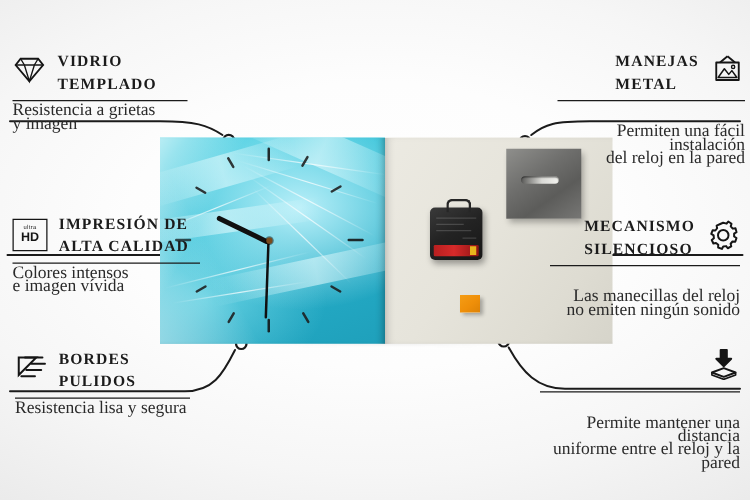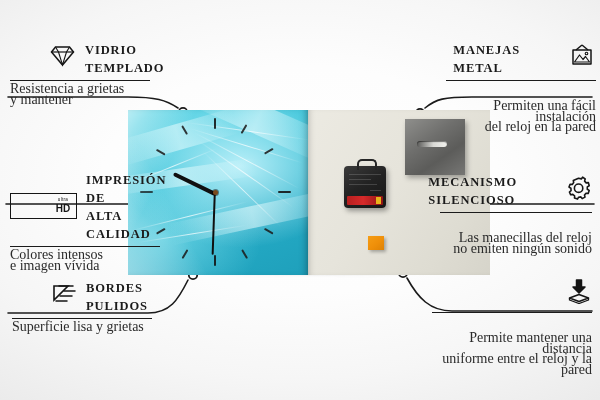--- a/index.html
+++ b/index.html
@@ -92,21 +92,21 @@
     font-size:12.5px;line-height:13.5px;font-weight:700;
     letter-spacing:.9px;color:#1b1b1b;text-transform:uppercase;
   }
   .callout.right .title{text-align:right;}
   .rule{height:1.4px;background:#1b1b1b;margin-top:4px;}
   .desc{
     font-family:"Liberation Serif",serif;
     font-size:14px;line-height:10.4px;color:#2a2a2a;margin-top:3px;
   }
   .callout.right .desc{text-align:right;margin-top:20px;}
-  .icon{flex:0 0 auto;display:block;padding-left:39px;}
+  .icon{flex:0 0 auto;display:block;}
 
   
   .hdbox{
     width:26px;height:24px;border:1.6px solid #151515;
     display:flex;flex-direction:column;align-items:center;justify-content:center;
     line-height:1;
   }
   .hdbox .ultra{font-family:"Liberation Sans",sans-serif;font-size:4.6px;letter-spacing:.3px;color:#151515;}
   .hdbox .hd{font-family:"Liberation Sans",sans-serif;font-size:10px;font-weight:700;color:#151515;margin-top:.5px;}
 
@@ -202,21 +202,21 @@
         </svg>
       </span>
       <span>
         <span class="title">VIDRIO</span><br>
         <span class="title">TEMPLADO</span>
       </span>
     </div>
     <div class="rule"></div>
     <div class="desc">
       <span>Resistencia a grietas</span><br>
-      <span>y mantener</span>
+      <span>y imagen</span>
     </div>
   </div>
 
   <div class="callout left" style="left:10px;top:170px;width:150px;">
     <div class="head">
       <span class="icon hdbox">
         <span class="ultra">ultra</span>
         <span class="hd">HD</span>
       </span>
       <span>
@@ -242,21 +242,21 @@
           <path d="M5 18 L16 18"></path>
         </svg>
       </span>
       <span>
         <span class="title">BORDES</span><br>
         <span class="title">PULIDOS</span>
       </span>
     </div>
     <div class="rule"></div>
     <div class="desc">
-      <span>Superficie lisa y grietas</span>
+      <span>Resistencia lisa y segura</span>
     </div>
   </div>
 
   <div class="callout right" style="right:4px;top:40px;width:150px;">
     <div class="head">
       <span>
         <span class="title">MANEJAS</span><br>
         <span class="title">METAL</span>
       </span>
       <span class="icon">

